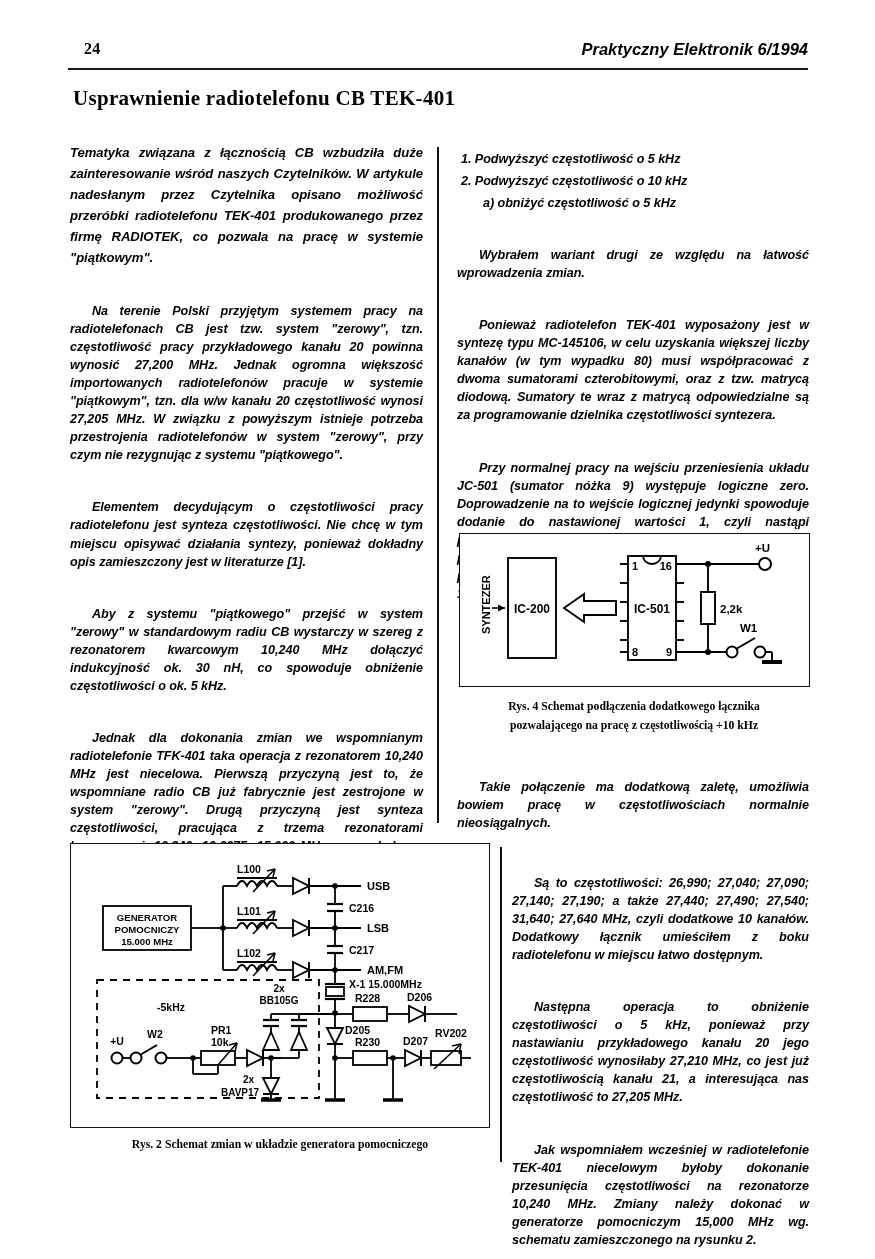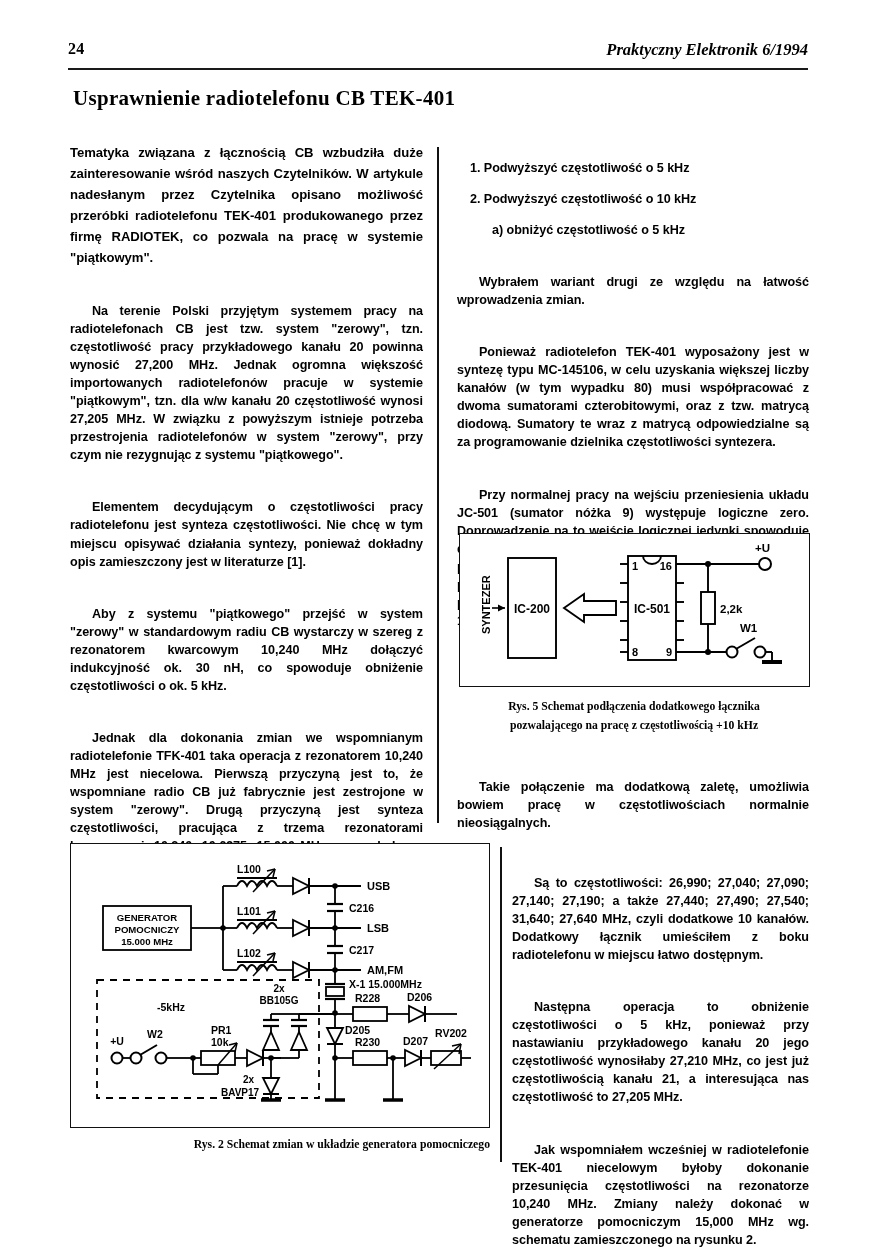--- a/index.html
+++ b/index.html
@@ -24,30 +24,30 @@
 
   
   .header {
     position: absolute;
     left: 68px; top: 40px;
     width: 740px;
     height: 30px;
   }
   .page-num {
     position: absolute;
-    left: 0; top: 0;
+    left: 16px; top: 0;
     font-family: "Liberation Serif", serif;
     font-weight: bold;
     font-size: 16px;
     letter-spacing: 0.2px;
   }
   .journal {
     position: absolute;
     right: 0; top: 0;
-    font-family: Liberation Serif, serif;
+    font-family: Liberation Sans, sans-serif;
     font-style: italic;
     font-weight: bold;
     font-size: 16.5px;
     white-space: nowrap;
   }
   .header-rule {
     position: absolute;
     left: 68px; top: 68px;
     width: 740px;
     height: 2px;
@@ -67,41 +67,41 @@
 
   
   .col {
     position: absolute;
     font-size: 12.6px;
     line-height: 18.05px;
     text-align: justify;
     font-weight: bold;
     letter-spacing: -0.05px;
   }
-  .col p { margin: 0; }
+  .col p { margin: 0; font-style: italic; }
   .col p.ind { text-indent: 22px; margin-top: 34px; }
 
   .col-left-top {
     left: 70px; top: 142px;
     width: 353px;
   }
   .lead {
     font-size: 13.1px;
     line-height: 21px;
     font-weight: bold;
     text-align: justify;
     margin: 0 0 9px 0;
     letter-spacing: -0.05px;
   }
 
   .col-right-top {
     left: 457px; top: 146px;
     width: 352px;
   }
-  .numlist p { text-indent: 0; margin: 13px; }
+  .numlist p { text-indent: 0; margin: 4px; }
   .numlist p.sub { padding-left: 22px; }
 
   .col-right-mid {
     left: 457px; top: 744px;
     width: 352px;
   }
 
   .col-right-bot {
     left: 512px; top: 840px;
     width: 297px;
@@ -148,21 +148,21 @@
     border: 1.6px solid #111;
     background: #fff;
   }
   .fig2-caption {
     position: absolute;
     left: 70px; top: 1138px;
     width: 420px;
     font-family: "Liberation Serif", serif;
     font-weight: bold;
     font-size: 11.7px;
-    text-align: right;
+    text-align: center;
   }
 
   svg { display: block; }
   .sv-txt {
     font-family: "Liberation Sans", sans-serif;
     font-weight: bold;
     fill: #000;
   }
 </style>
 </head>
@@ -256,21 +256,21 @@
       <text class="sv-txt" x="212" y="36" font-size="11" text-anchor="end">16</text>
       <text class="sv-txt" x="172" y="122" font-size="11">8</text>
       <text class="sv-txt" x="212" y="122" font-size="11" text-anchor="end">9</text>
       <text class="sv-txt" x="260" y="79" font-size="11.5">2,2k</text>
       <text class="sv-txt" x="295" y="18" font-size="11.5">+U</text>
       <text class="sv-txt" x="280" y="98" font-size="11.5">W1</text>
     </svg>
   </div>
 
   <div class="fig1-caption">
-    <div>Rys. 5 Schemat podłączenia dodatkowego łącznika</div>
+    <div>Rys. 4 Schemat podłączenia dodatkowego łącznika</div>
     <div>pozwalającego na pracę z częstotliwością +10 kHz</div>
   </div>
 
   <div class="col col-right-mid">
     <p class="ind">Takie połączenie ma dodatkową zaletę, umożliwia bowiem pracę w częstotliwościach normalnie nieosiągalnych.</p>
   </div>
 
   <div class="col col-right-bot">
     <p class="ind">Są to częstotliwości: 26,990; 27,040; 27,090; 27,140; 27,190; a także 27,440; 27,490; 27,540; 31,640; 27,640 MHz, czyli dodatkowe 10 kanałów. Dodatkowy łącznik umieściłem z boku radiotelefonu w miejscu łatwo dostępnym.</p>
     <p class="ind">Następna operacja to obniżenie częstotliwości o 5 kHz, ponieważ przy nastawianiu przykładowego kanału 20 jego częstotliwość wynosiłaby 27,210 MHz, co jest już częstotliwością kanału 21, a interesująca nas częstotliwość to 27,205 MHz.</p>

